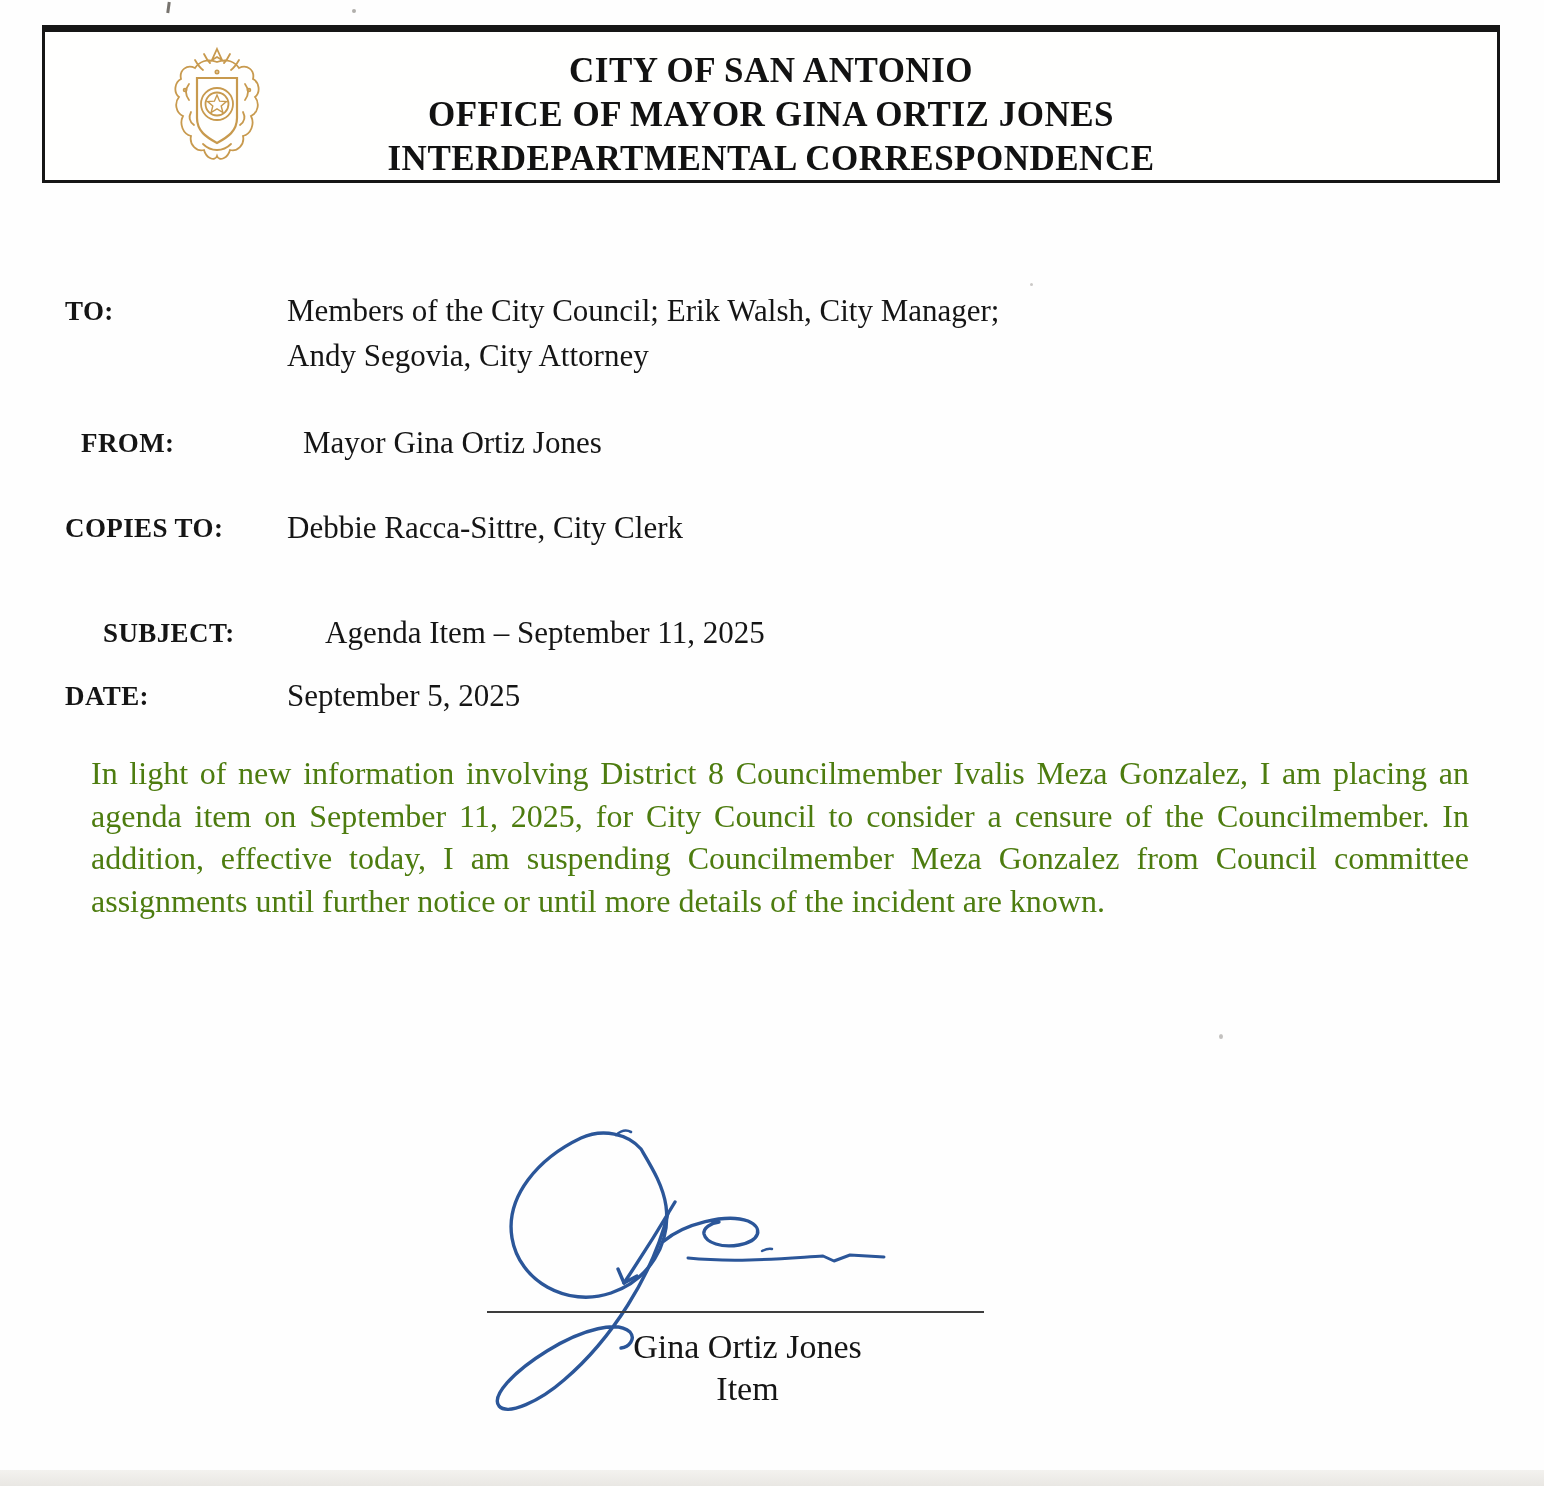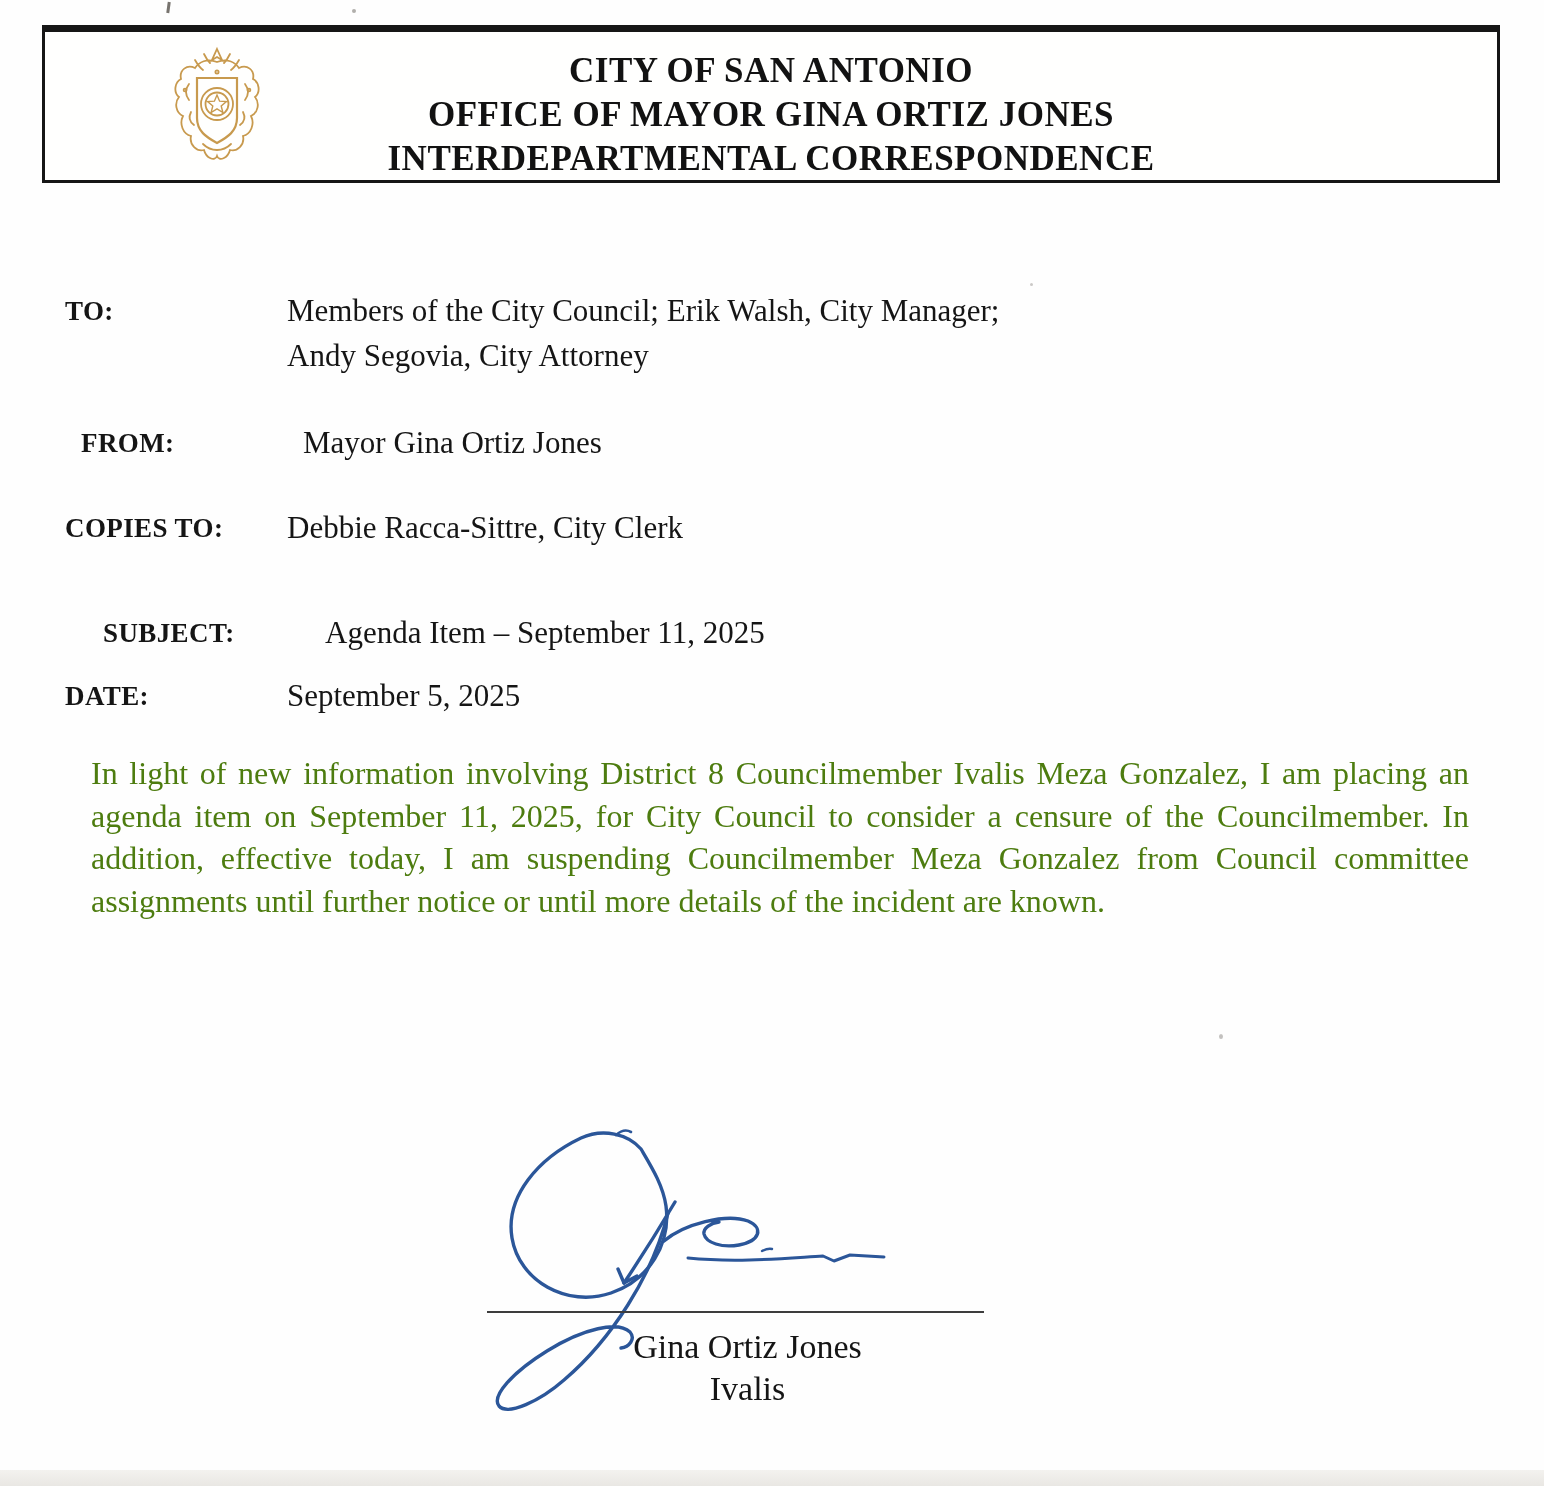--- a/index.html
+++ b/index.html
@@ -215,17 +215,17 @@
              C 206 99 248 88 270 96
              C 286 103 282 116 261 120
              C 244 123 228 118 226 109
              C 225 103 233 98 241 97"></path>
     <path d="M 210 133 C 260 138 310 133 345 131 L 356 136 L 372 130 L 406 132" stroke-width="3"></path>
     <path d="M 284 126 q 6 -3 10 -2" stroke-width="2.4"></path>
   </svg>
   <div class="signature-line"></div>
   <div class="signatory">
     <div>Gina Ortiz Jones</div>
-    <div>Ivalis</div>
+    <div>Item</div>
   </div>
 
   <div class="scan-band"></div>
 </div>
 
 </body></html>

